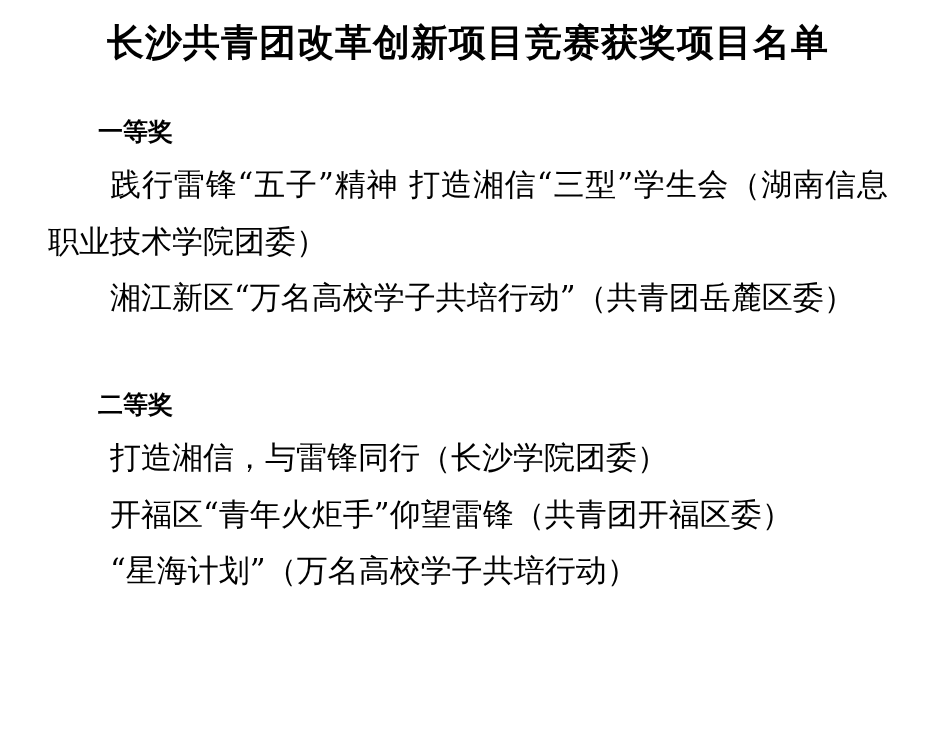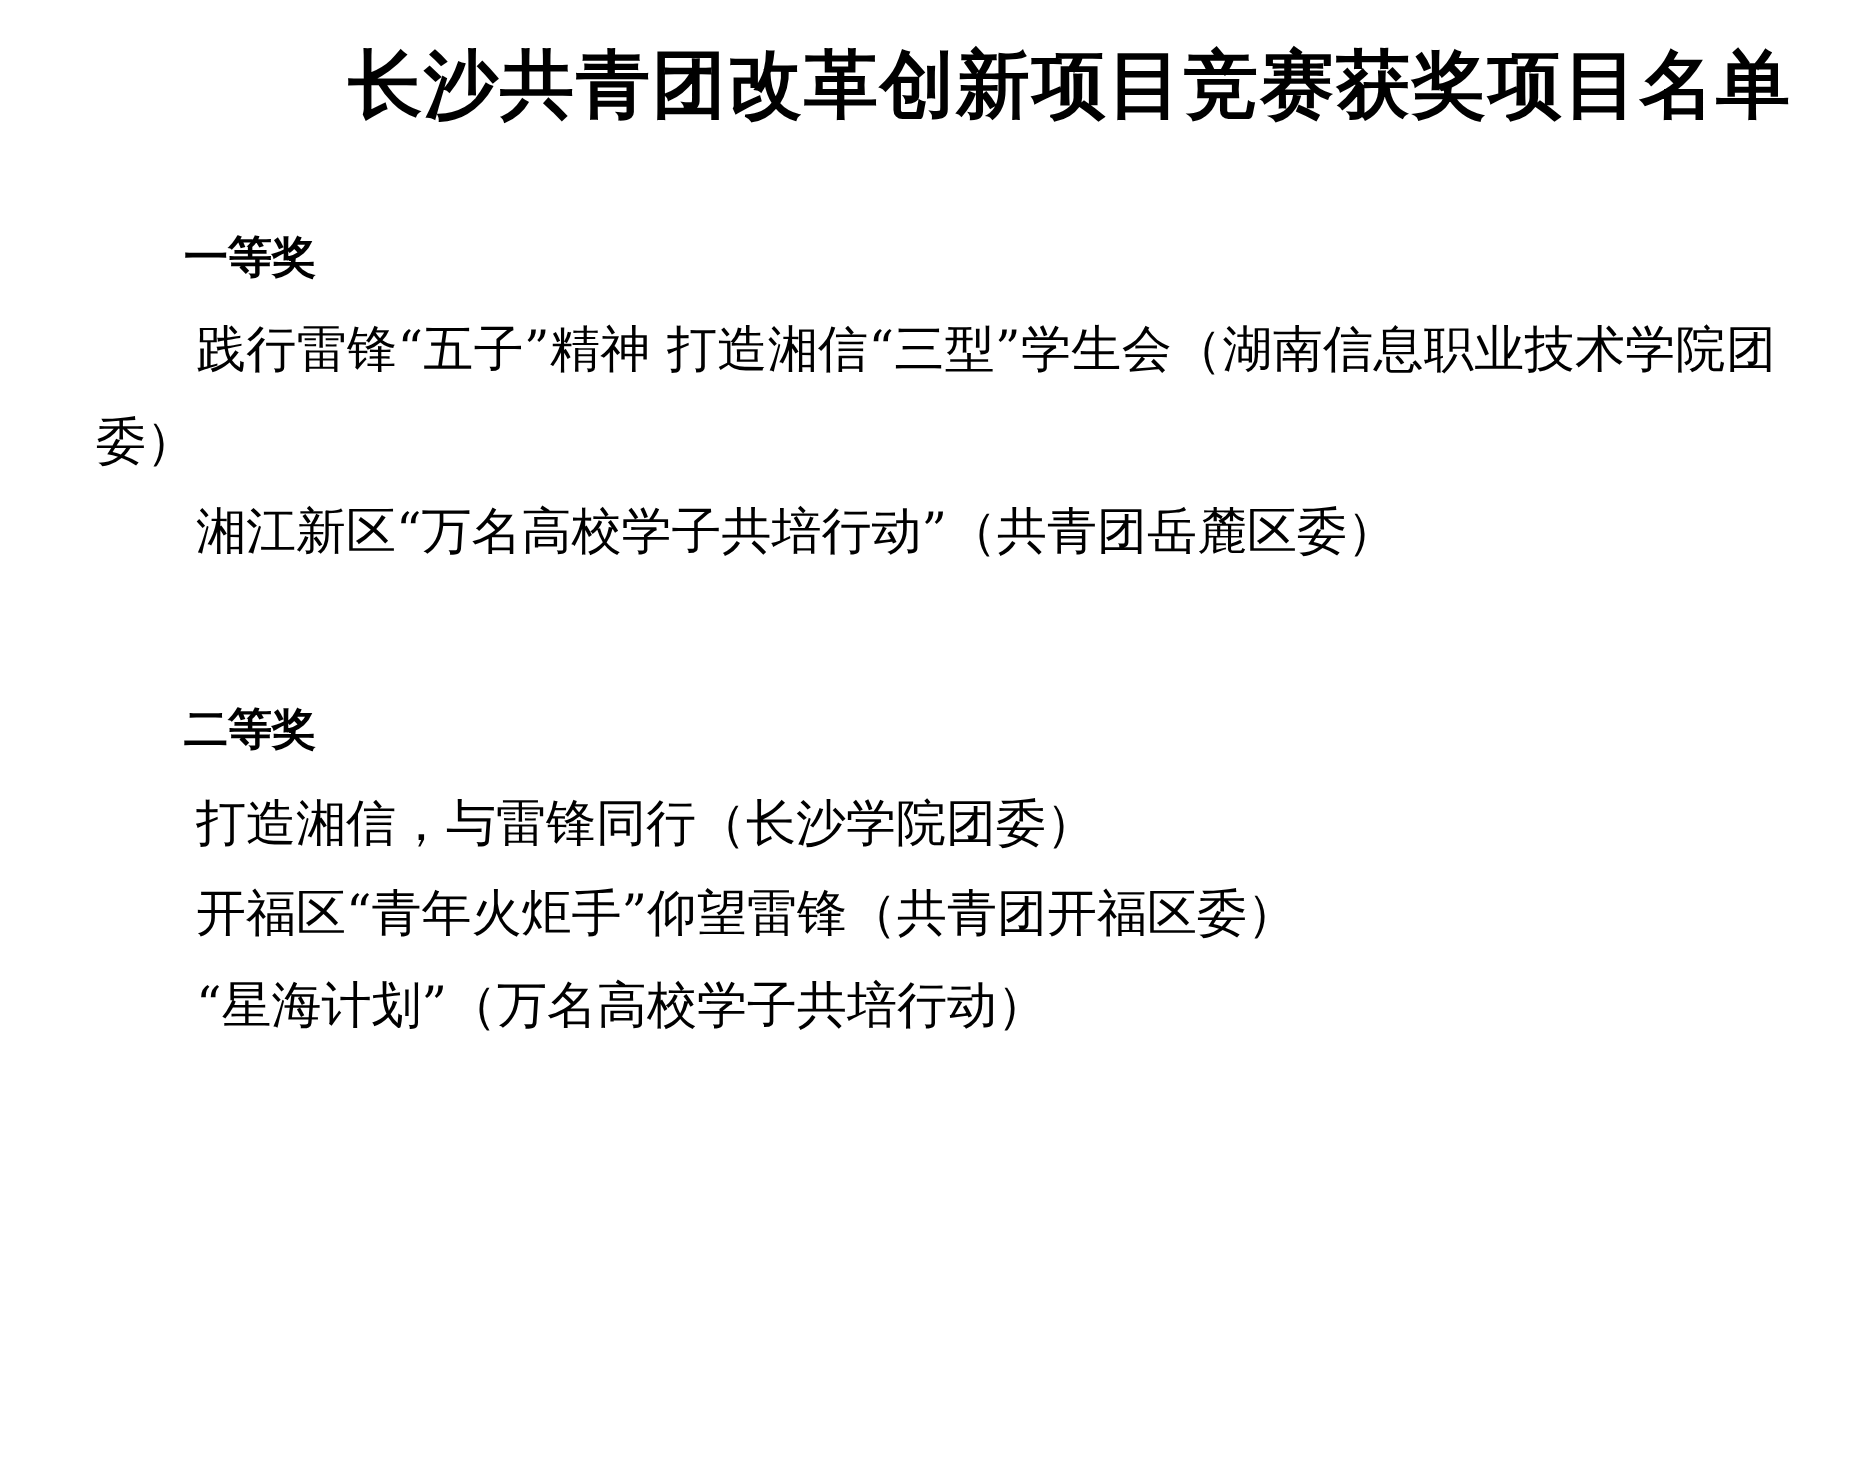--- a/index.html
+++ b/index.html
@@ -19,46 +19,46 @@
     height: 739px;
     box-sizing: border-box;
     padding: 0;
     position: relative;
   }
   .doc-title {
     font-family: "DejaVu Serif", "Liberation Serif", serif;
     font-weight: bold;
     font-size: 37px;
     line-height: 1.1;
-    text-align: right;
+    text-align: center;
     letter-spacing: 1px;
     margin: 22px 0 0 0;
-    padding: 0 40px;
+    padding: 0 30px;
   }
   .body-block {
     margin-top: 52px;
     padding: 0 48px 0 48px;
   }
   .section {
     margin-bottom: 0;
   }
   .section + .section {
     margin-top: 62px;
   }
   .section-heading {
     font-family: "DejaVu Serif", "Liberation Serif", serif;
     font-weight: bold;
-    font-size: 22px;
+    font-size: 25px;
     line-height: 1.35;
     text-indent: 2em;
     margin: 0 0 8px 0;
   }
   .entry {
     font-family: "DejaVu Serif", "Liberation Serif", serif;
-    font-size: 25px;
+    font-size: 31px;
     line-height: 1.82;
     text-indent: 2em;
     margin: 0;
     text-align: justify;
     text-justify: inter-ideograph;
   }
   .entry.wrap {
     text-align: justify;
   }
 </style>

